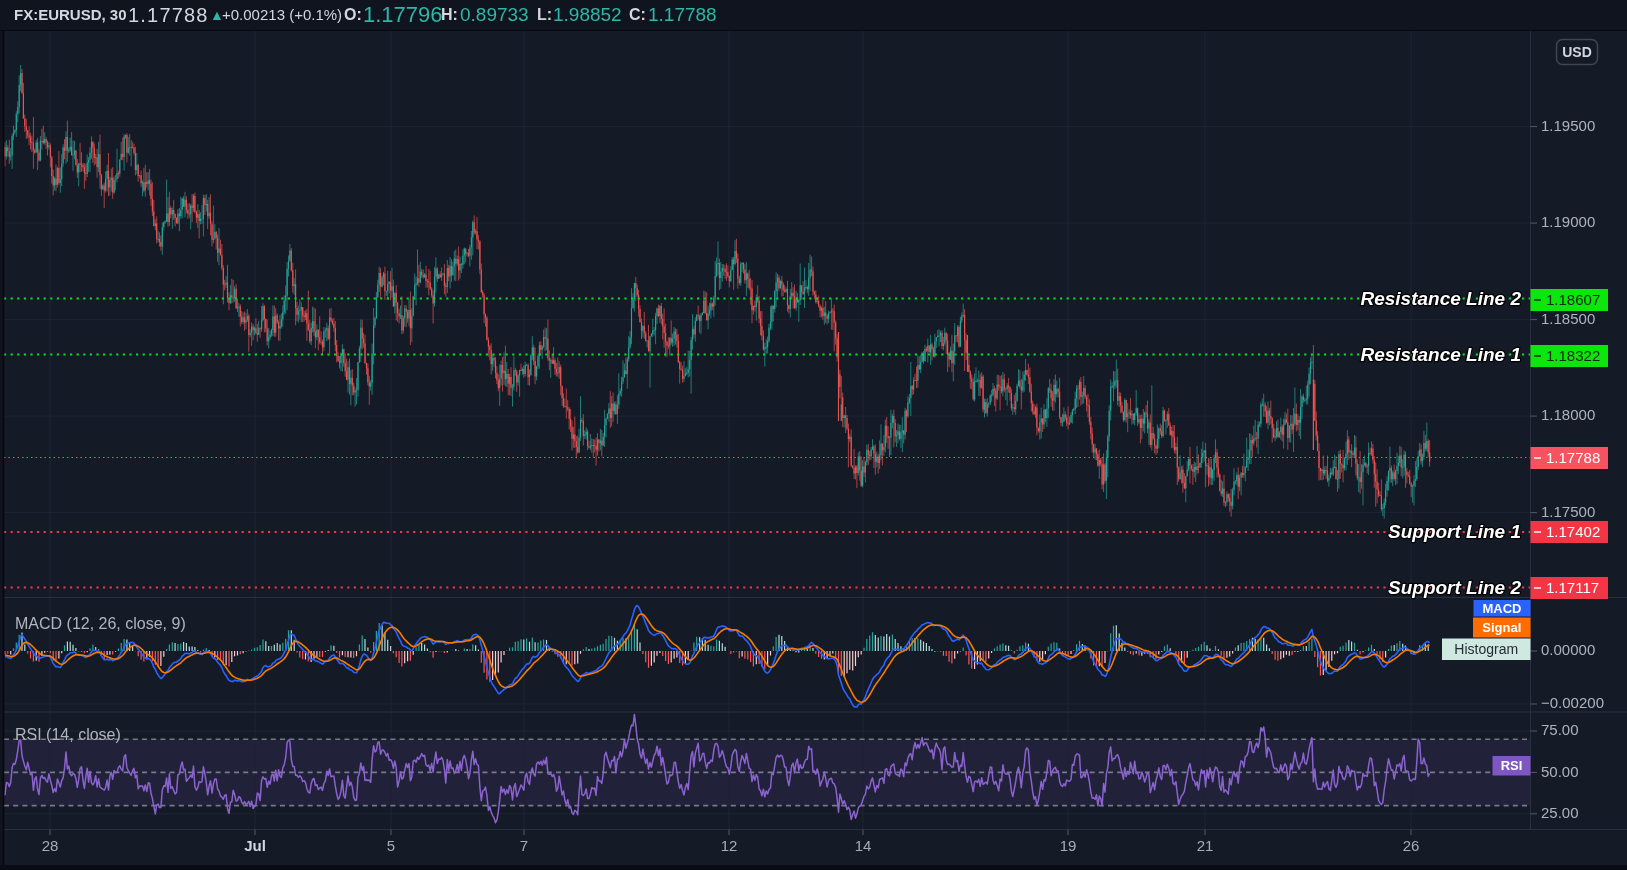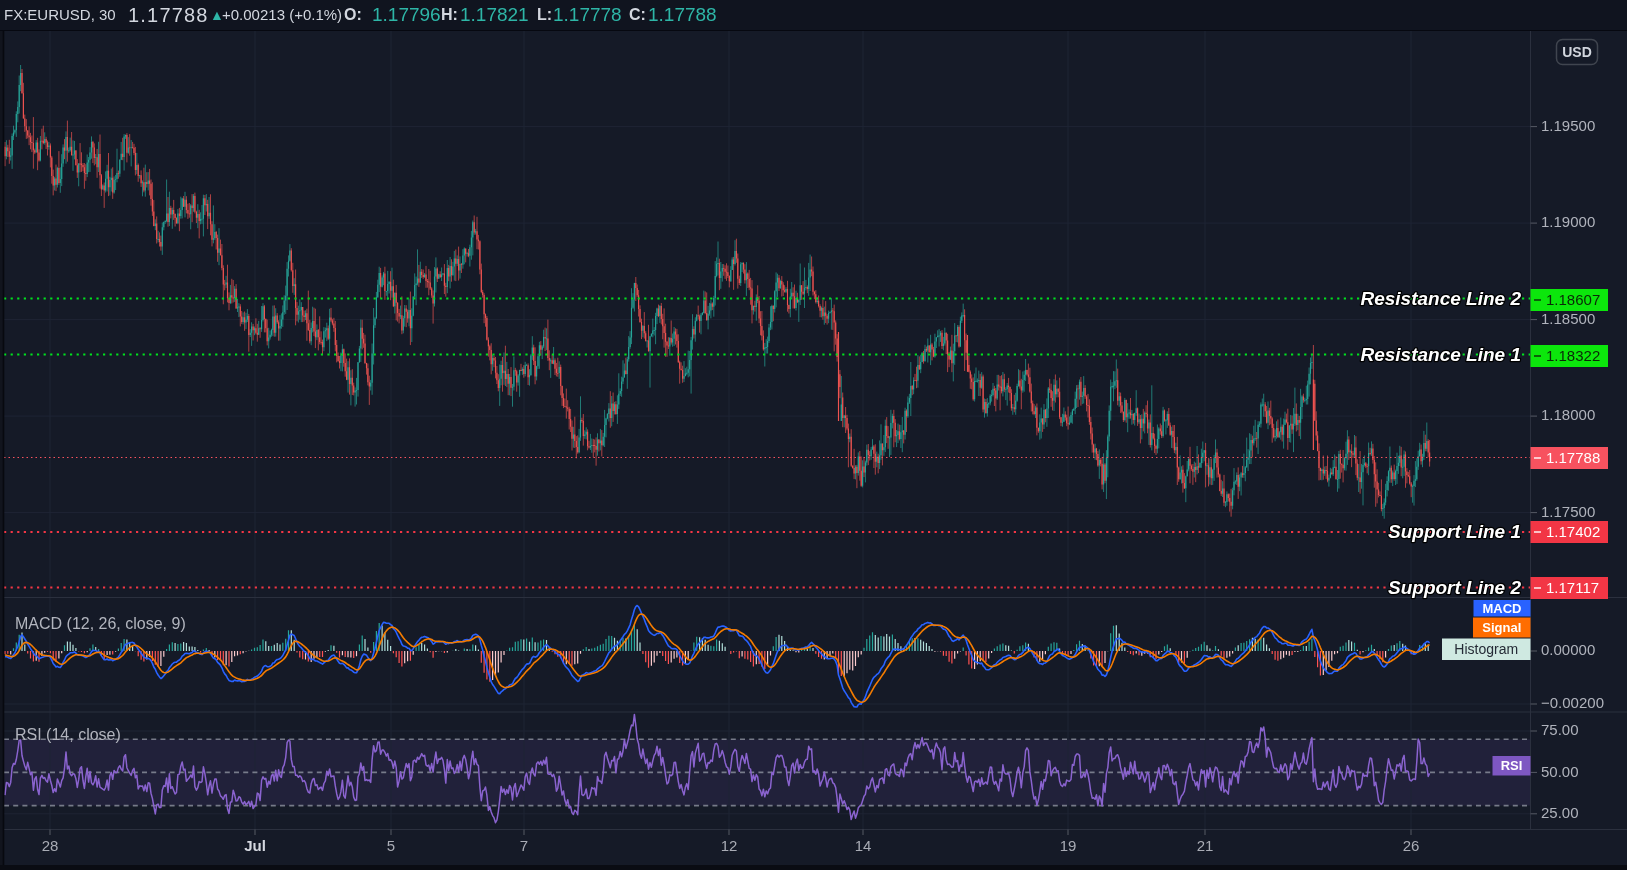--- a/index.html
+++ b/index.html
@@ -72,24 +72,24 @@
       <text x="1068" y="851" font-size="15" fill="#a9acb5" text-anchor="middle">19</text>
       <text x="1205" y="851" font-size="15" fill="#a9acb5" text-anchor="middle">21</text>
       <text x="1411" y="851" font-size="15" fill="#a9acb5" text-anchor="middle">26</text>
       <rect x="1556.5" y="39.5" width="41" height="25" rx="6" fill="none" stroke="#40454f" stroke-width="1.5"></rect>
       <text x="1577" y="57" font-size="14" font-weight="bold" fill="#d2d6de" text-anchor="middle">USD</text>
       <rect x="0" y="31" width="3" height="835" fill="#11141d"></rect>
       <path d="M3.5 31V866" stroke="#07090f" stroke-width="1.6"></path>
       <rect x="0" y="865" width="1627" height="5" fill="#0a0c13"></rect>
     </svg></div>
 <div id="topbar">
-    <span style="position:absolute;left:4px;font-weight:normal;font-size:15px">FX:EURUSD, 30</span>
+    <span style="position:absolute;left:14px;font-weight:bold;font-size:15px">FX:EURUSD, 30</span>
     <span style="position:absolute;left:128px;font-size:20px;letter-spacing:1.2px">1.17788</span>
     <span class="teal" style="position:absolute;left:210px;font-size:14px">▲</span>
     <span style="position:absolute;left:222px;font-size:15px">+0.00213 (+0.1%)</span>
     <span style="position:absolute;left:344px;font-weight:bold;font-size:16px">O:</span>
-    <span class="teal" style="position:absolute;left:372px;font-size:19px">1.17796</span>
+    <span class="teal" style="position:absolute;left:363px;font-size:22px">1.17796</span>
     <span style="position:absolute;left:441px;font-weight:bold;font-size:16px">H:</span>
-    <span class="teal" style="position:absolute;left:460px;font-size:19px">1.17821</span>
+    <span class="teal" style="position:absolute;left:460px;font-size:19px">0.89733</span>
     <span style="position:absolute;left:537px;font-weight:bold;font-size:16px">L:</span>
-    <span class="teal" style="position:absolute;left:553px;font-size:19px">1.17778</span>
+    <span class="teal" style="position:absolute;left:553px;font-size:19px">1.98852</span>
     <span style="position:absolute;left:629px;font-weight:bold;font-size:16px">C:</span>
     <span class="teal" style="position:absolute;left:648px;font-size:19px">1.17788</span>
   </div>
 </body></html>

